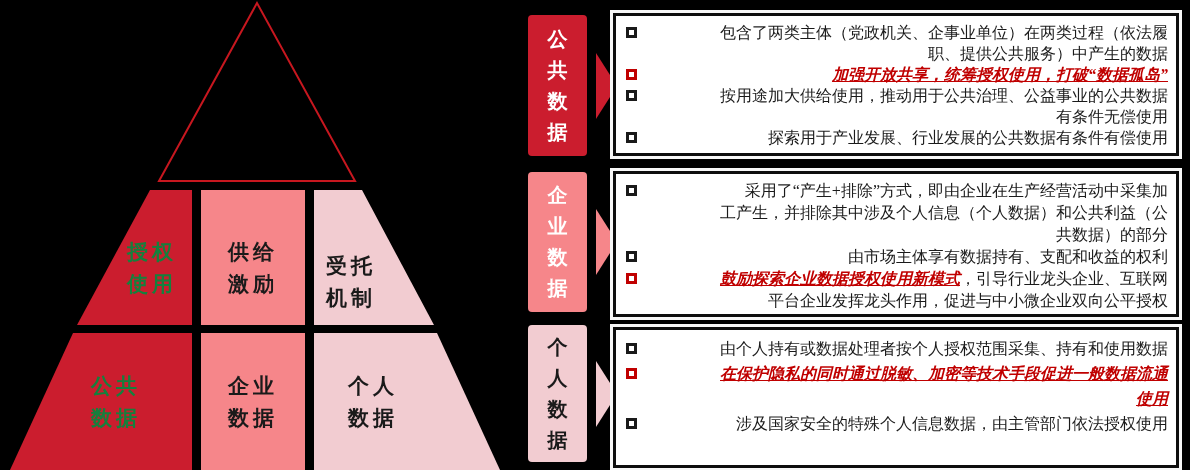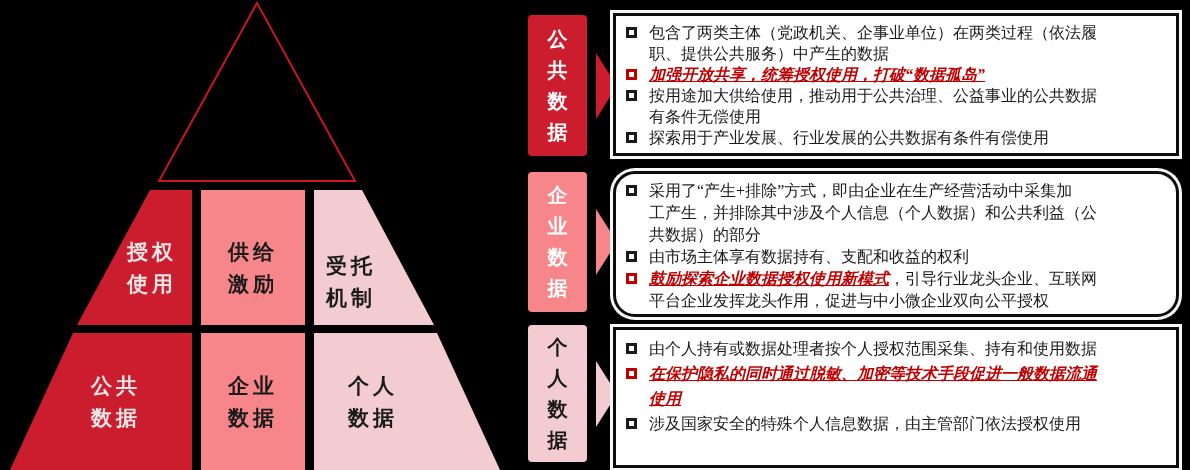--- a/index.html
+++ b/index.html
@@ -28,21 +28,21 @@
     position:absolute;left:175px;top:87px;width:164px;
     text-align:center;color:var(--title-red);font-weight:bold;
     font-size:20px;line-height:29px;letter-spacing:2px;
   }
   
   .cell-label{
     position:absolute;width:92px;text-align:center;
     font-size:21px;line-height:32px;font-weight:bold;letter-spacing:4px;
     color:var(--text-dark);
   }
-  .cell-label.on-dark{color:#e5e5e5;}
+  .cell-label.on-dark{color:#15803d;}
   .mid-row{top:236px;}
   .bot-row{top:370px;}
   
   .pill{
     position:absolute;left:528px;width:59px;border-radius:4px;
     display:flex;align-items:center;justify-content:center;
   }
   .pill-text{
     width:23px;word-break:break-all;text-align:center;
     font-size:20px;line-height:31px;font-weight:bold;color:#FFFFFF;
@@ -60,23 +60,24 @@
   .arrow-1{top:53px;}
   .arrow-2{top:209px;border-left-color:var(--salmon);}
   .arrow-3{top:361px;border-left-color:var(--light-pink);}
   
   .box{
     position:absolute;left:613px;width:566px;background:var(--box-bg);
     border:3px solid var(--box-border);
     box-shadow:0 0 0 3px #F7F7F7;
     padding:6px 8px 4px 8px;
     color:var(--text-dark);
+    text-align:right;
   }
   .box-1{top:13px;height:143px;font-size:16px;line-height:21px;}
-  .box-2{top:171px;height:146px;font-size:16px;line-height:22px;border-radius:22px;}
+  .box-2{top:171px;height:146px;font-size:16px;line-height:22px;}
   .box-3{top:327px;height:141px;font-size:16px;line-height:25px;}
   .row{display:flex;align-items:flex-start;}
   .sq{
     flex:0 0 auto;width:11px;height:11px;margin:5px 12px 0 2px;
     border:3px solid var(--text-dark);background:transparent;
   }
   .box-3 .sq{margin-top:7px;}
   .sq.red{border-color:var(--accent-red);}
   .row-text{flex:1;white-space:pre-wrap;}
   .em{

